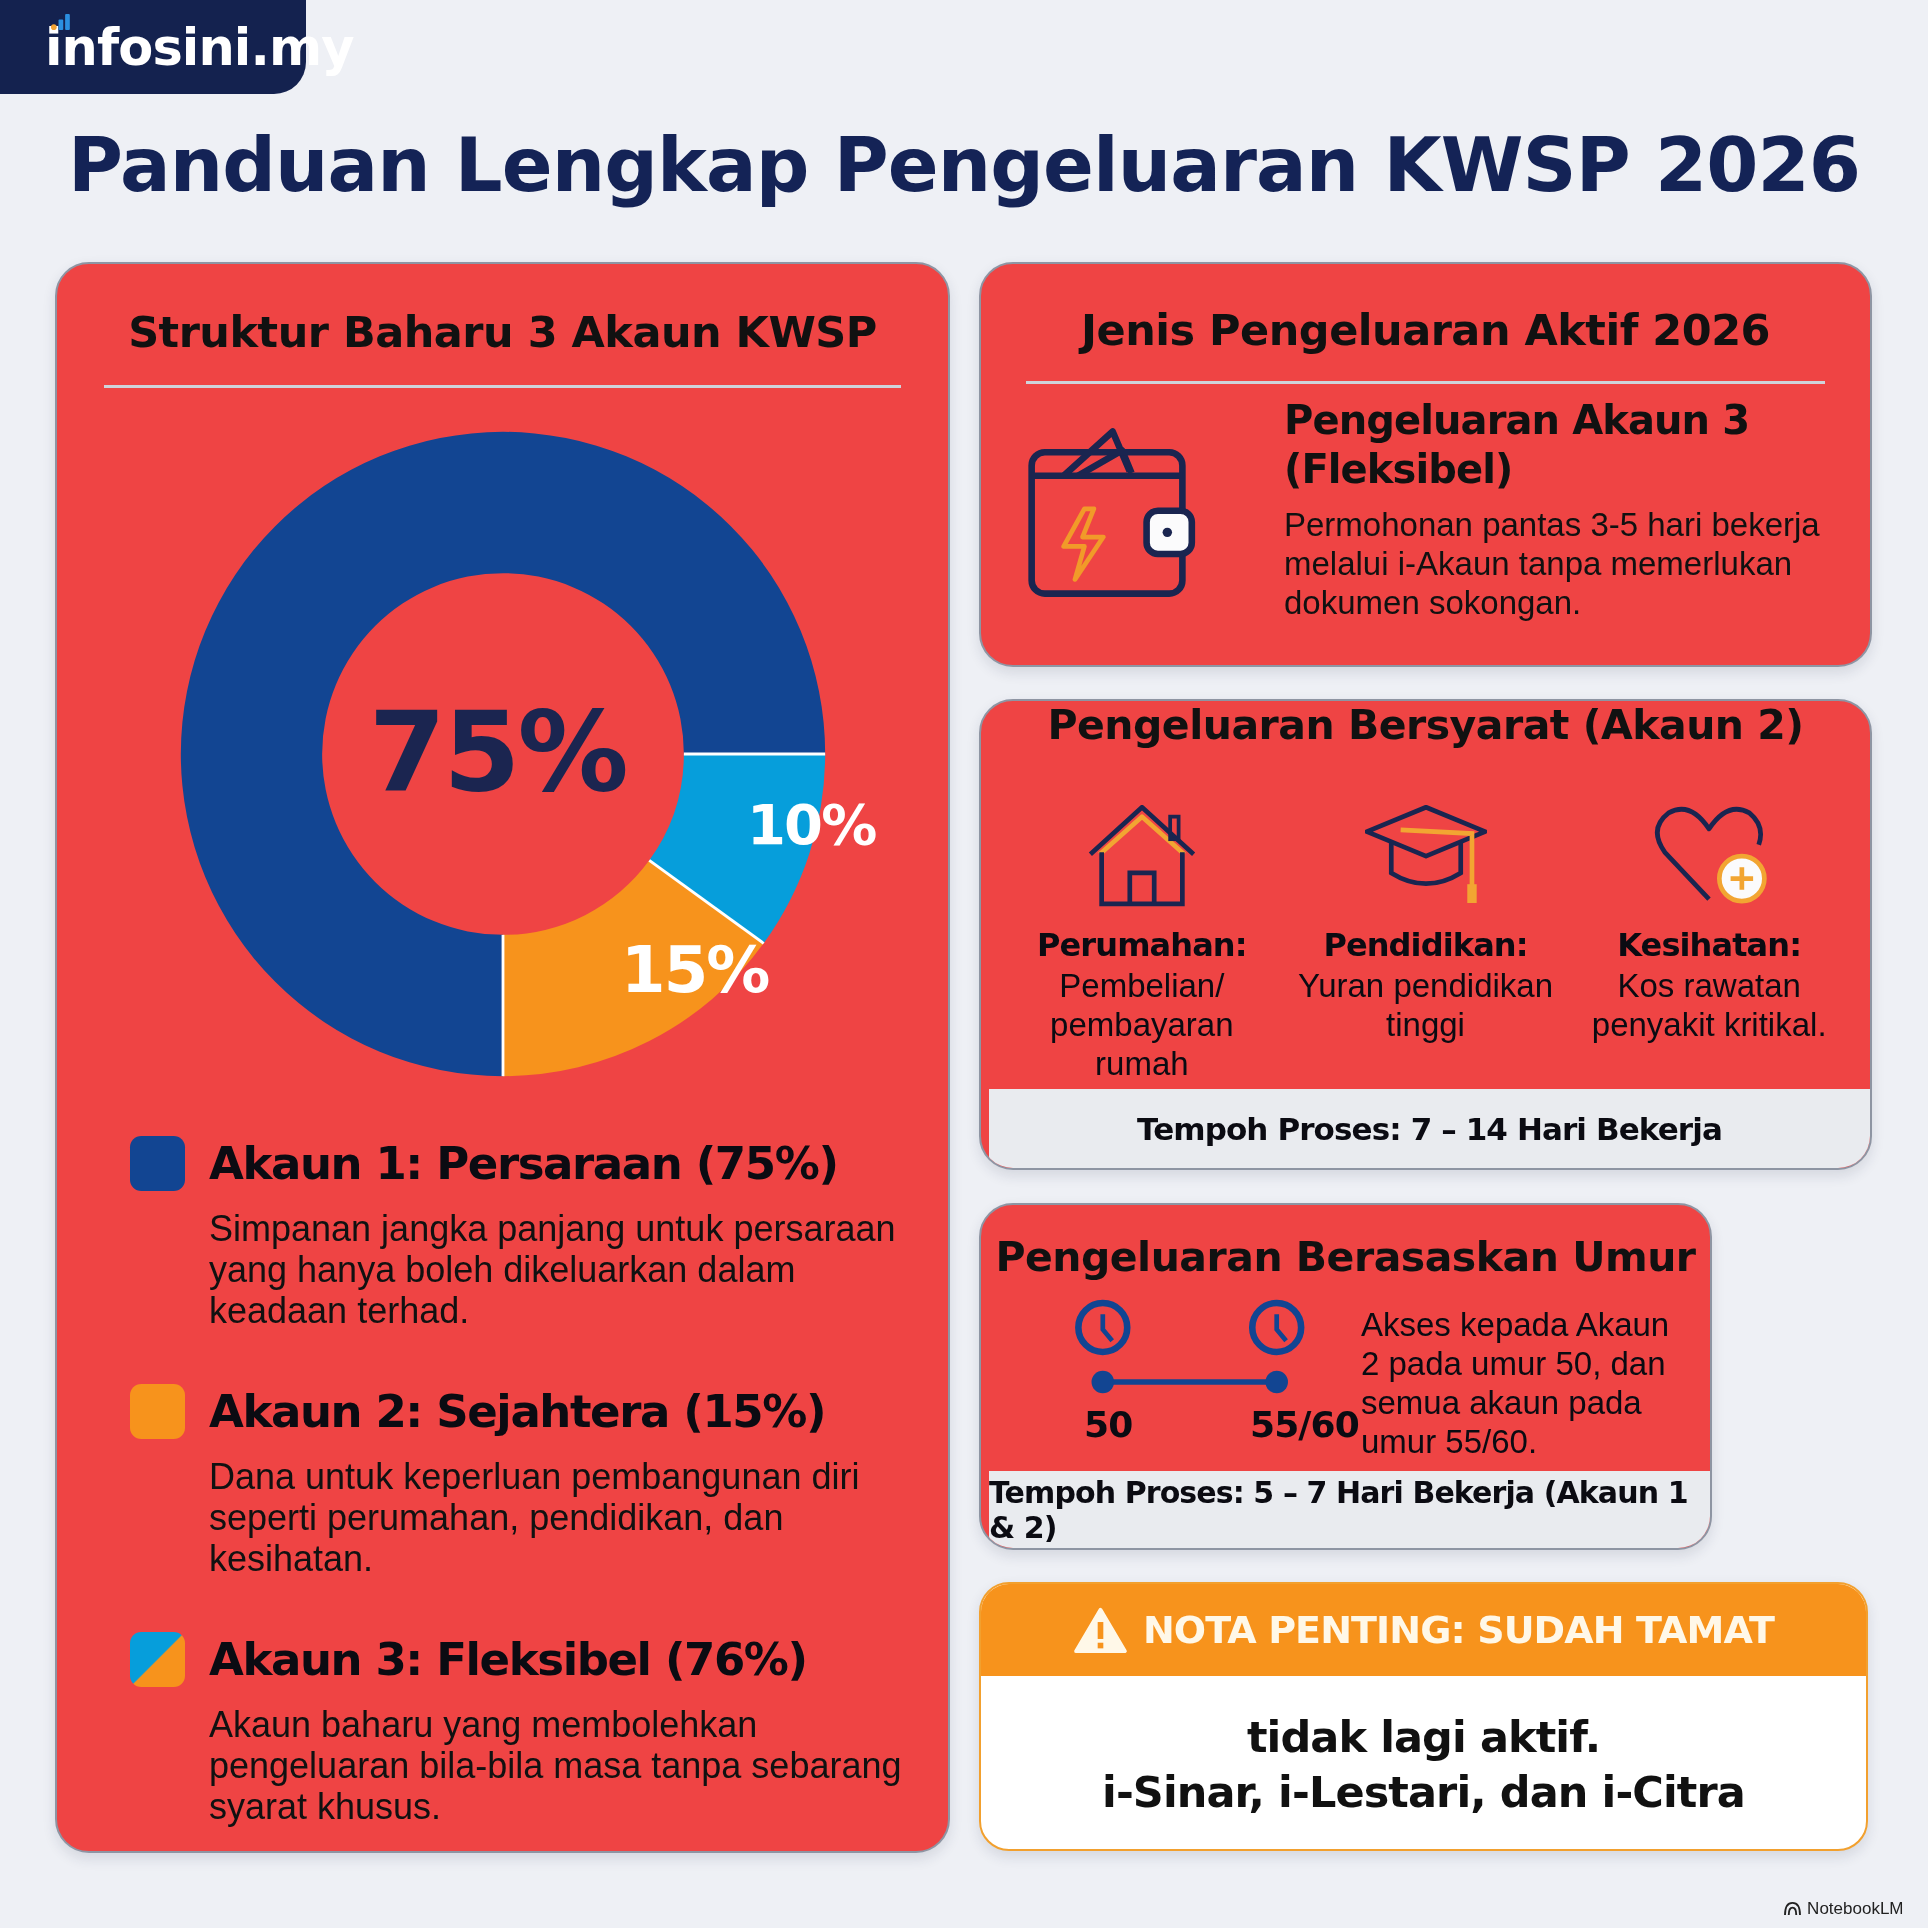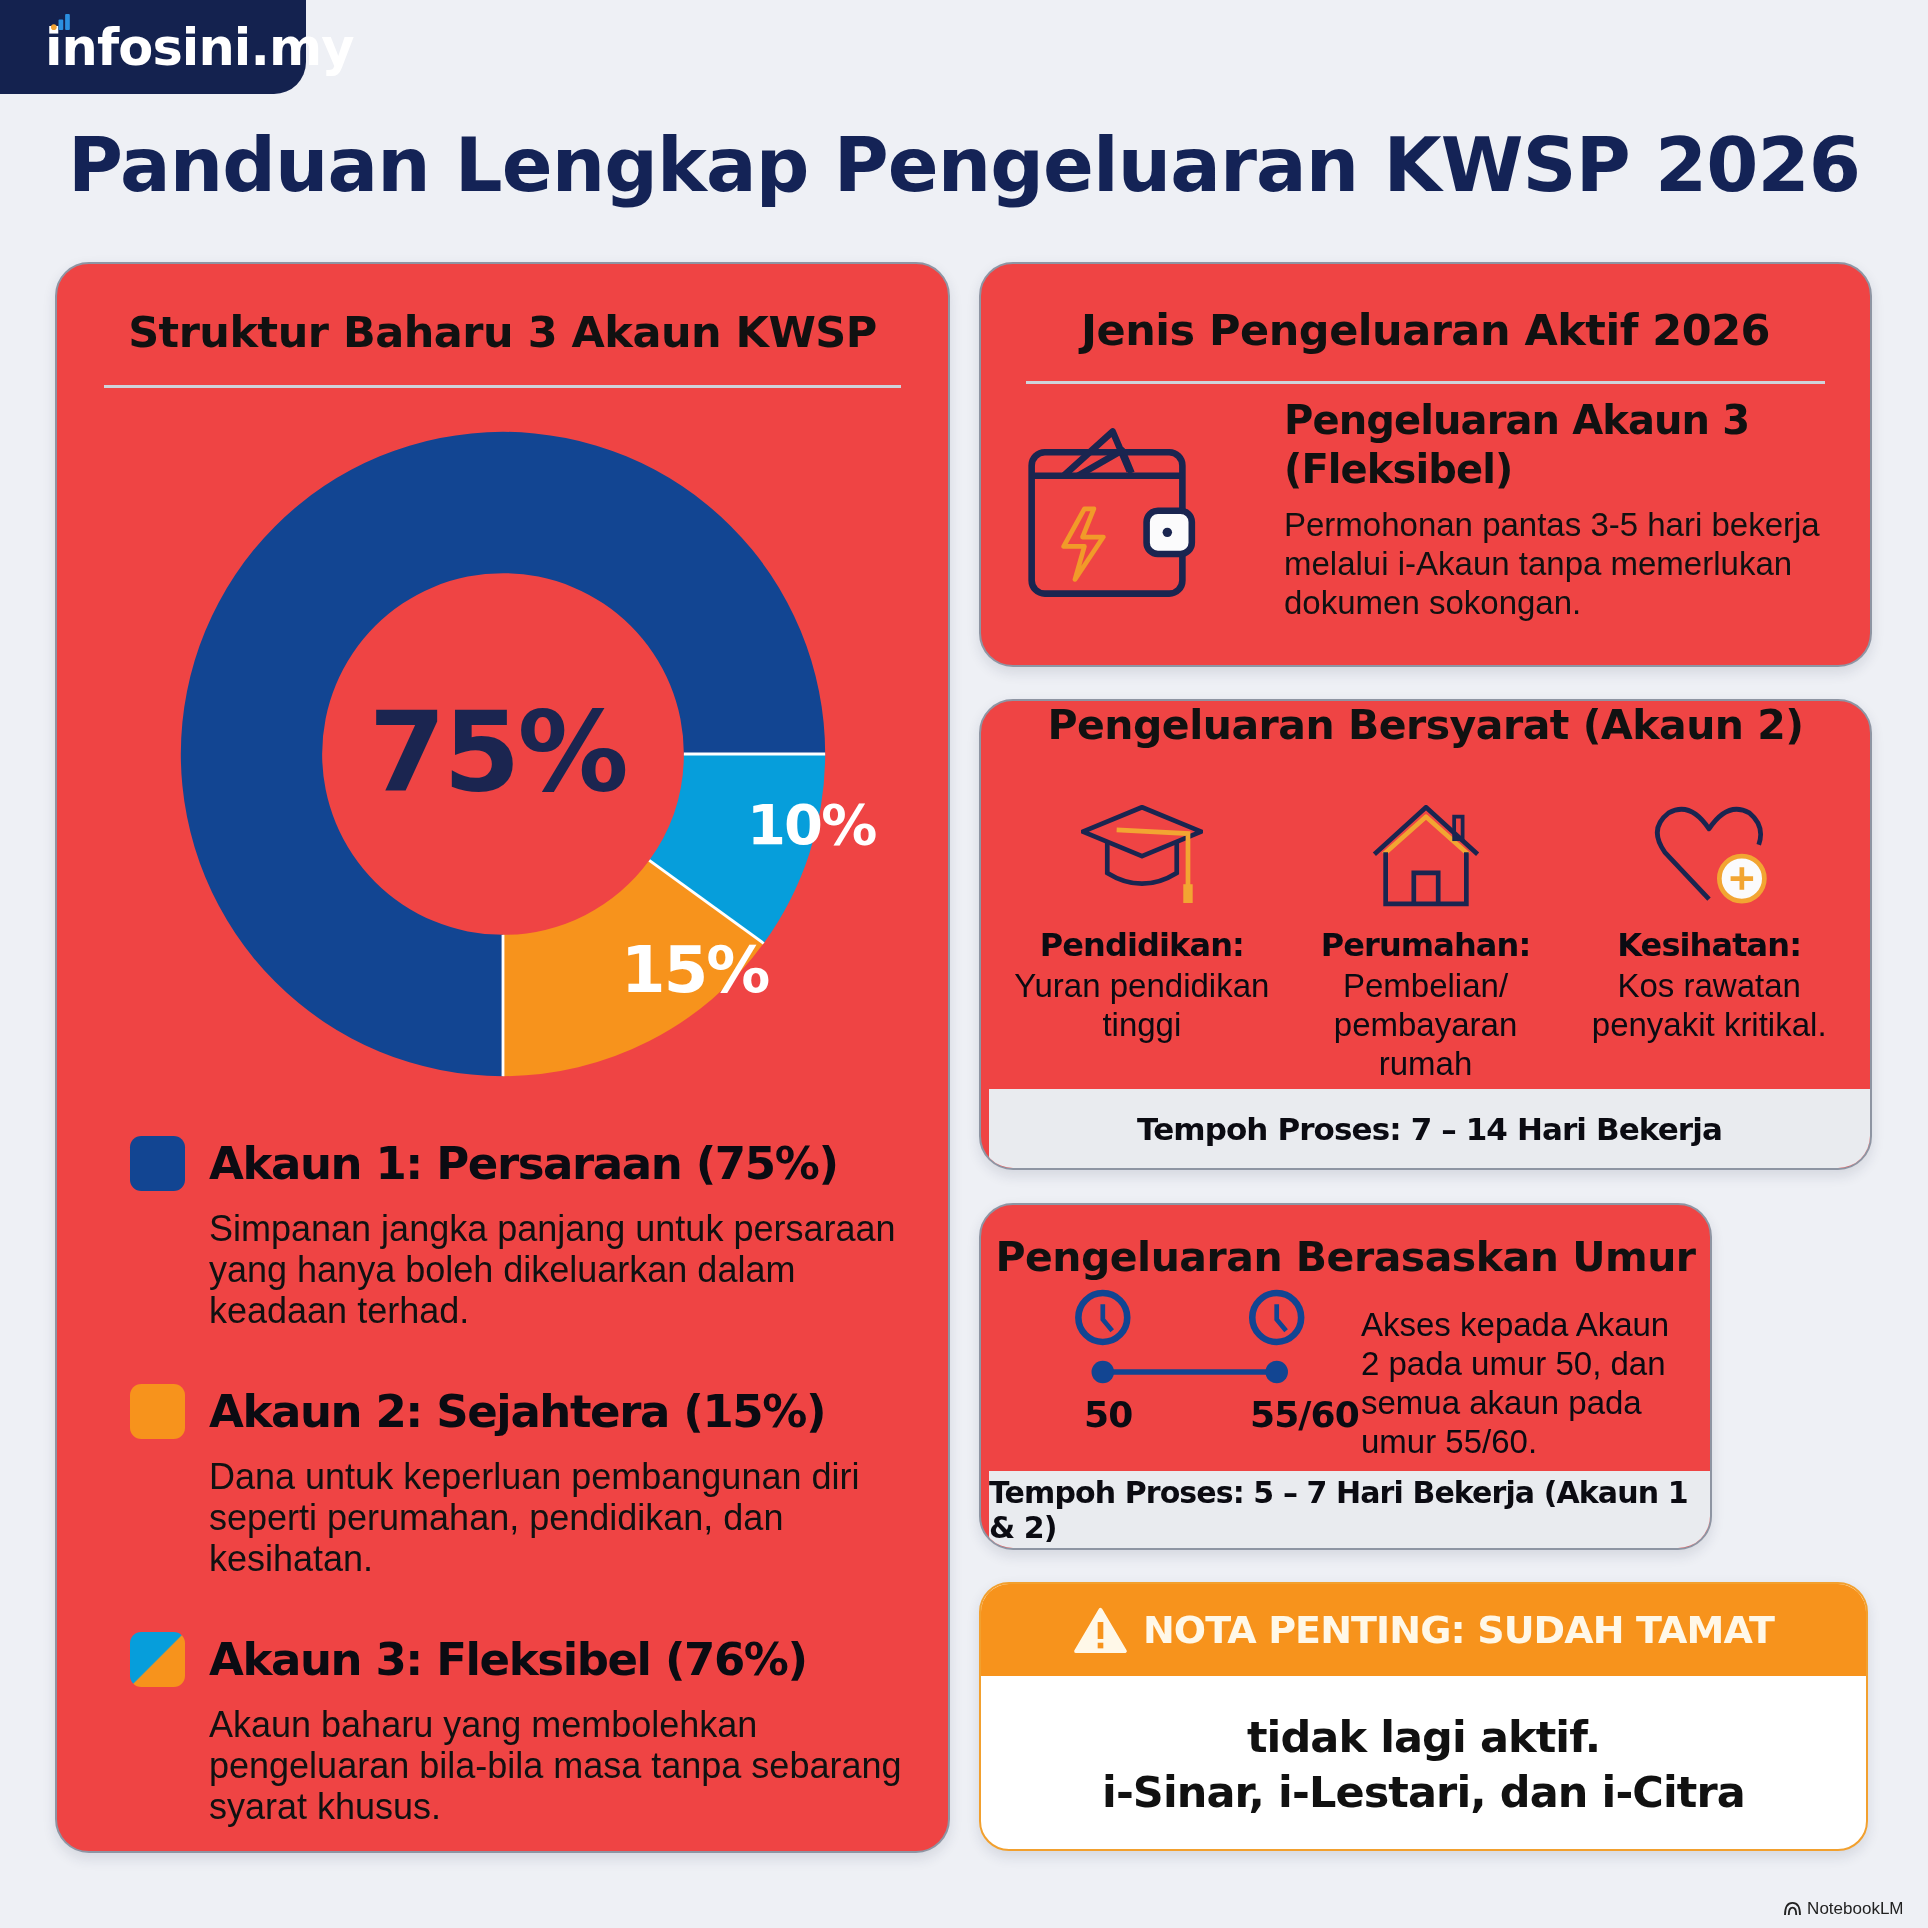--- a/index.html
+++ b/index.html
@@ -101,21 +101,21 @@
   .card-footer {
     position: absolute; left: 8px; right: 0; bottom: 0; height: 79px;
     background: #e9ebef;
     display: flex; align-items: center; justify-content: center;
     font-family: "DejaVu Sans", sans-serif; font-weight: 700; font-size: 31px;
     letter-spacing: -0.9px;
   }
 
   #card-age { left: 979px; top: 1203px; width: 733px; height: 347px; }
   #card-age .card-title { font-size: 41px; margin-top: 28px; letter-spacing: -0.5px; }
-  .age-timeline { position: absolute; left: 56px; top: 84px; width: 282px; height: 151px; }
+  .age-timeline { position: absolute; left: 56px; top: 94px; width: 282px; height: 151px; }
   .age-label {
     position: absolute; font-family: "DejaVu Sans", sans-serif; font-weight: 700;
     font-size: 36px; letter-spacing: -0.9px;
   }
   .age-text { position: absolute; left: 380px; top: 100px; right: 38px; font-size: 33px; line-height: 39px; }
   #card-age .card-footer { height: 77px; font-size: 30px; }
 
   #card-note {
     left: 979px; top: 1582px; width: 889px; height: 269px;
     border: 2.8px solid #f2a02e; border-radius: 30px; background: #fff;
@@ -212,38 +212,38 @@
       <div class="body-text">Permohonan pantas 3-5 hari bekerja melalui i-Akaun tanpa memerlukan dokumen sokongan.</div>
     </div>
   </div>
 </div>
 
 <div class="card" id="card-cond">
   <div class="card-title">Pengeluaran Bersyarat (Akaun 2)</div>
   <div class="cond-cols">
     <div class="cond-col">
       <svg class="cond-icon" viewBox="0 0 130 110" fill="none">
-        <path d="M2 28 L65 2 L128 28 L65 54 Z" stroke="#1a2550" stroke-width="5" stroke-linejoin="round"></path>
-        <path d="M28 40 L28 72 Q65 95 102 72 L102 40" stroke="#1a2550" stroke-width="5"></path>
-        <path d="M38 26 L114 30 L114 88" stroke="#f2a532" stroke-width="5"></path>
-        <rect x="109" y="84" width="10" height="20" fill="#f2a532"></rect>
-      </svg>
-      <div class="cond-label">Pendidikan:</div>
-      <div class="cond-desc">Yuran pendidikan tinggi</div>
-    </div>
-    <div class="cond-col">
-      <svg class="cond-icon" viewBox="0 0 130 110" fill="none">
         <path d="M10 52 L65 2 L120 52" stroke="#1a2550" stroke-width="5" stroke-linejoin="round"></path>
         <path d="M20 52 L65 12 L110 52" stroke="#f2a532" stroke-width="5" stroke-linejoin="round"></path>
         <rect x="95" y="12" width="9" height="24" stroke="#1a2550" stroke-width="4"></rect>
         <path d="M22 50 L22 105 L108 105 L108 50" stroke="#1a2550" stroke-width="5"></path>
         <path d="M52 105 L52 72 L78 72 L78 105" stroke="#1a2550" stroke-width="5"></path>
       </svg>
       <div class="cond-label">Perumahan:</div>
       <div class="cond-desc">Pembelian/ pembayaran rumah</div>
+    </div>
+    <div class="cond-col">
+      <svg class="cond-icon" viewBox="0 0 130 110" fill="none">
+        <path d="M2 28 L65 2 L128 28 L65 54 Z" stroke="#1a2550" stroke-width="5" stroke-linejoin="round"></path>
+        <path d="M28 40 L28 72 Q65 95 102 72 L102 40" stroke="#1a2550" stroke-width="5"></path>
+        <path d="M38 26 L114 30 L114 88" stroke="#f2a532" stroke-width="5"></path>
+        <rect x="109" y="84" width="10" height="20" fill="#f2a532"></rect>
+      </svg>
+      <div class="cond-label">Pendidikan:</div>
+      <div class="cond-desc">Yuran pendidikan tinggi</div>
     </div>
     <div class="cond-col">
       <svg class="cond-icon" viewBox="0 0 130 110" fill="none">
         <path d="M65 100 L18 50 Q0 25 22 8 Q45 -5 65 25 Q85 -5 108 8 Q125 22 118 42" stroke="#1a2550" stroke-width="5" stroke-linejoin="round"></path>
         <circle cx="100" cy="78" r="24" stroke="#f2a532" stroke-width="5" fill="#fbfbfc"></circle>
         <path d="M100 66 L100 90 M88 78 L112 78" stroke="#f2a532" stroke-width="5"></path>
       </svg>
       <div class="cond-label">Kesihatan:</div>
       <div class="cond-desc">Kos rawatan penyakit kritikal.</div>
     </div>

